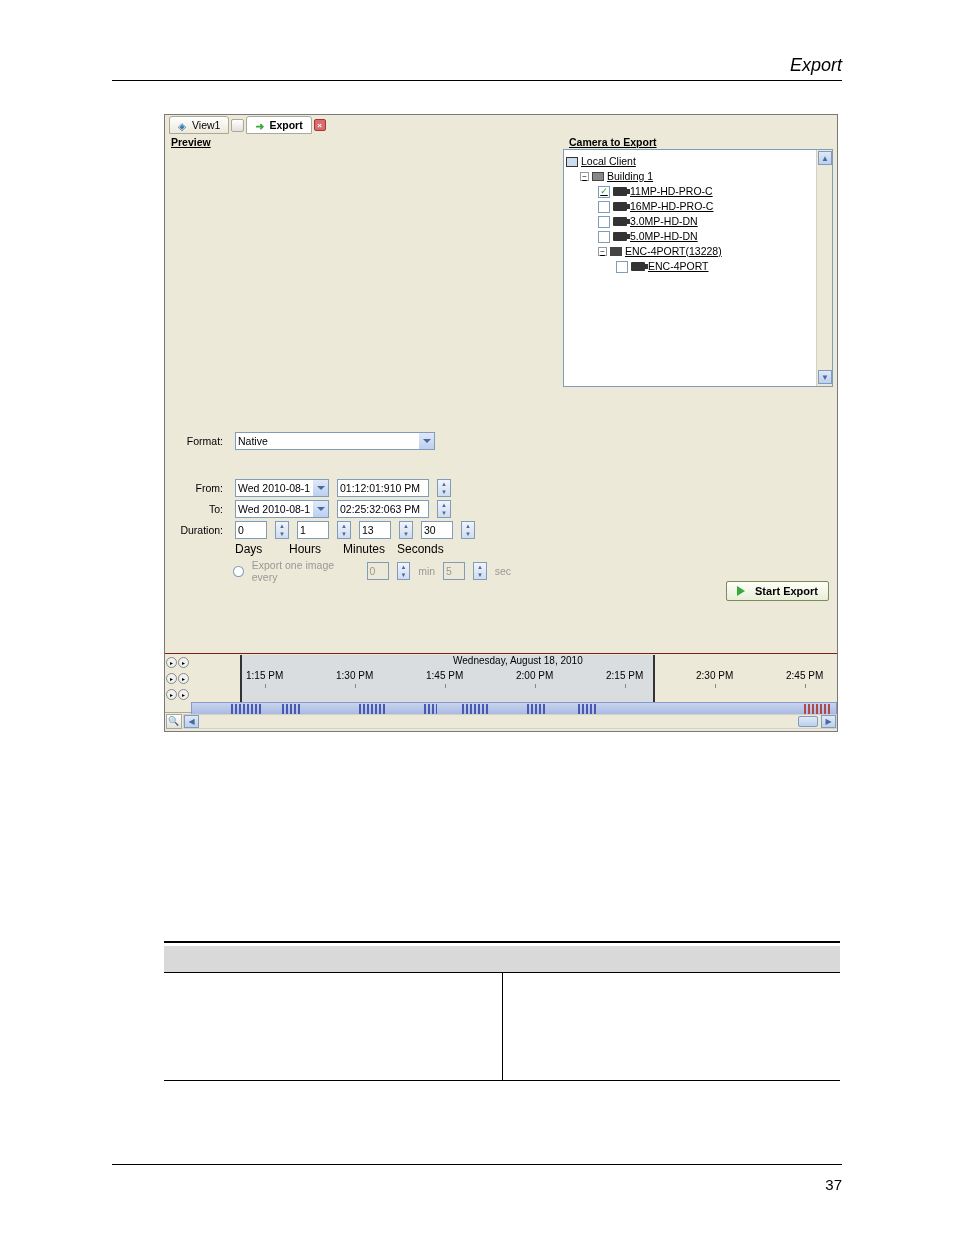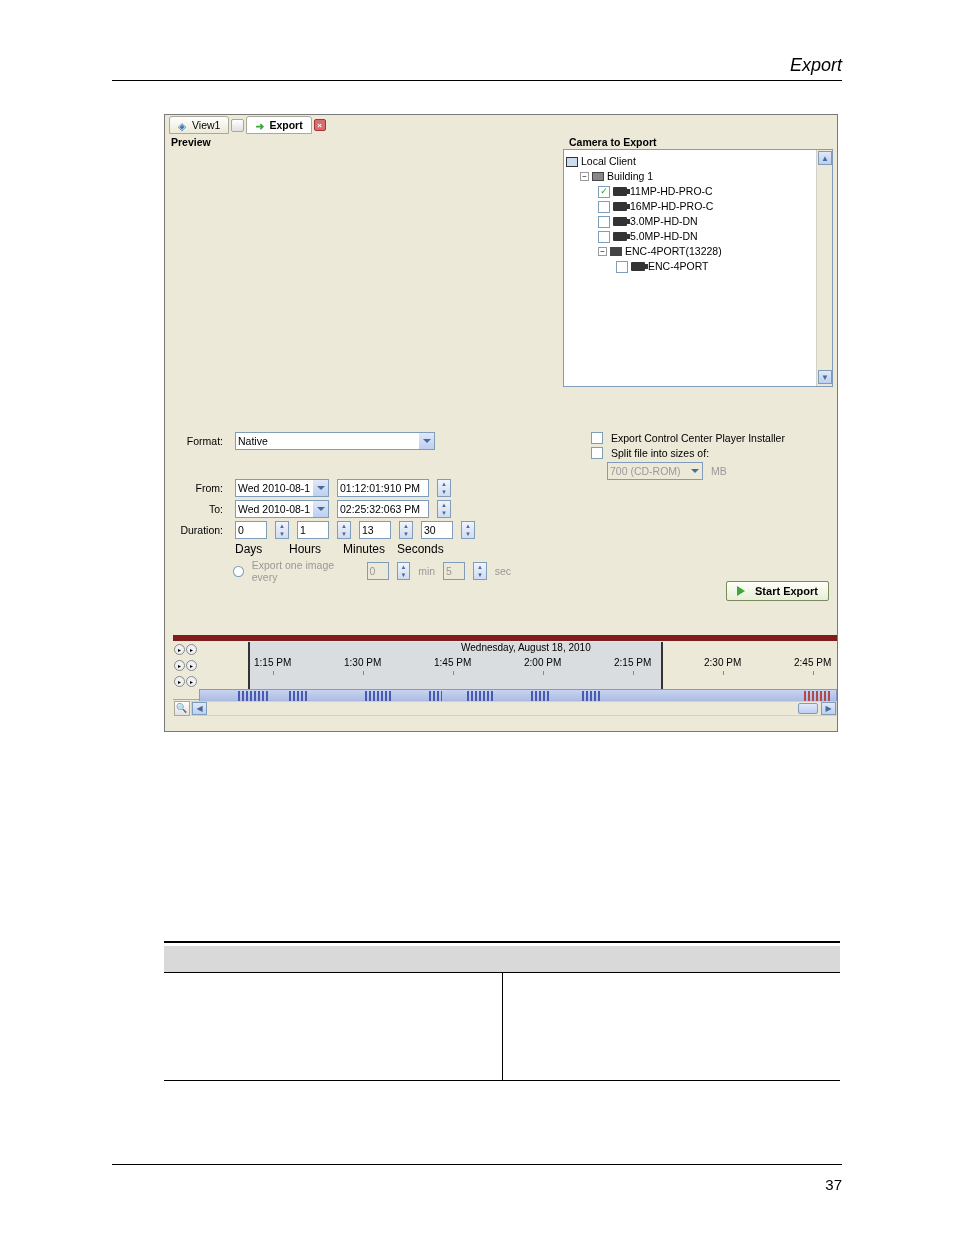--- a/index.html
+++ b/index.html
@@ -10,21 +10,21 @@
   
   .app-frame { position: absolute; top: 114px; left: 164px; width: 674px; height: 618px; background: #ece9d8; border: 1px solid #7a7a7a; }
   
   .tab-bar { height: 20px; background: #ece9d8; display: flex; align-items: center; padding-left: 4px; gap: 2px; }
   .tab { display: flex; align-items: center; gap: 4px; padding: 2px 8px; font-size: 10.5px; border: 1px solid #aca899; border-radius: 3px 3px 0 0; background: linear-gradient(#fff,#ece9d8); }
   .tab.active { background: #fff; font-weight: bold; }
   .tab .icon { width: 10px; height: 10px; display: inline-block; }
   .close-tab { width: 12px; height: 12px; background:#d96c6c; border:1px solid #a33; border-radius:2px; display:flex; align-items:center; justify-content:center; color:#fff; font-size:8px; font-weight:bold; }
   .little-btn{ width:13px;height:13px;border:1px solid #aca899;background:linear-gradient(#fff,#e0e0e0);border-radius:2px;}
   
-  .main-row { display: flex; height: 285px; }
+  .main-row { display: flex; height: 285px; text-decoration: underline; }
   .preview-group { width: 394px; }
   .camera-group { flex: 1; padding: 0 4px; }
   
   .group-title { font-size: 10.5px; font-weight: bold; color: #000; padding: 1px 6px; }
   
   .preview-img { width: 386px; height: 250px; margin-left: 4px; background: linear-gradient(180deg,#b0b8c0 0%,#a8afb5 35%,#9b7660 60%,#8a5f4a 100%); position: relative; border:1px solid #555; }
   .preview-overlay { position: absolute; top: 4px; left: 4px; color: #fff; font-size: 14px; font-weight: bold; text-shadow: 0 0 3px #000, 0 0 3px #000; }
   .stairs { position:absolute; left:0; bottom:0; width:140px; height:110px; background:linear-gradient(135deg,#4a4a4a,#2a2a2a); clip-path: polygon(0 0, 100% 60%, 100% 100%, 0 100%);}
   .building{ position:absolute; top:0; right:0; width:230px; height:140px; background:linear-gradient(#808890,#707880);}
   .ground{ position:absolute; bottom:0; right:0; width:320px; height:130px; background:linear-gradient(#b08070,#9a6a55);}
@@ -58,21 +58,21 @@
   .spinner { width: 14px; height: 18px; border:1px solid #7f9db9; background:linear-gradient(#f0f4fc,#d0dcf0); display:flex; flex-direction:column;}
   .spinner div{ flex:1; display:flex;align-items:center;justify-content:center; font-size:6px; color:#4a6a9a;}
   .small-lbl{ font-size:12px; color:#000;}
   .disabled{ color:#999;}
   .radio{ width:11px;height:11px; border:1px solid #7f9db9; border-radius:50%; background:#fff; display:inline-flex;align-items:center;justify-content:center;}
   .radio.sel::after{ content:""; width:5px;height:5px;border-radius:50%;background:#4a8a4a;}
   
   .start-btn { position: absolute; right: 8px; bottom: 130px; padding: 3px 10px; border: 1px solid #7a8a5a; background: linear-gradient(#fefff8,#e8eed8); font-size: 11px; font-weight: bold; display: flex; align-items: center; gap: 5px; border-radius:2px;}
   .start-btn .arrow{ width:0;height:0; border:5px solid transparent; border-left:8px solid #3aa83a;}
   
-  .timeline-area { position: absolute; bottom: 0; left: 8px; right: 0; height: 96px; background: #ece9d8; border-top:6px solid #7f1d1d;}
+  .timeline-area { position: absolute; bottom: 0; left: 0; right: 0; height: 78px; background: #ece9d8; border-top:1px solid #7f1d1d;}
   .tl-row{ height:16px; display:flex; align-items:center; position:relative;}
   .tl-icons{ width:26px; display:flex; gap:1px; padding-left:1px;}
   .tl-icon{ width:11px;height:11px; border:1px solid #888; border-radius:50%; background:#f0f0f0; display:flex;align-items:center;justify-content:center;font-size:6px;}
   .tl-range{ position:absolute; top:1px; bottom:1px; background:rgba(200,210,230,0.5); border-left:2px solid #333; border-right:2px solid #333;}
   .tl-date{ position:absolute; font-size:10px; top:1px;}
   .tl-ticks{ position:absolute; left:26px; right:0; height:100%; }
   .tl-tick{ position:absolute; font-size:10px; top:0;}
   .tl-tick::after{ content:""; position:absolute; left:50%; top:14px; width:1px; height:4px; background:#888;}
   .motion-row{ height:14px; position:relative; margin-left:26px; background:linear-gradient(#c8d4f0,#a8b8e0); border:1px solid #8898c8;}
   .motion-seg{ position:absolute; top:1px; bottom:1px; background:repeating-linear-gradient(90deg,#4a5ab0 0,#4a5ab0 2px,transparent 2px,transparent 4px);}
@@ -236,34 +236,20 @@
             </span>
           <span>min</span>
           <input class="txt disabled" style="width: 22px; background: rgb(236, 233, 216);" disabled="" value="5">
             <span class="spinner">
               <div>▲</div>
               <div>▼</div>
             </span>
           <span>sec</span>
         </div>
       </div>
-      <div class="right-opts">
-        <div class="row">
-            <span class="chk"></span>
-            <span>Export Control Center Player Installer</span>
-          </div>
-        <div class="row">
-            <span class="chk"></span>
-            <span>Split file into sizes of:</span>
-          </div>
-        <div class="row disabled" style="padding-left:16px">
-          <span class="combo-wrap"><input class="combo disabled" style="width: 96px; background: rgb(236, 233, 216);" disabled="" value="700 (CD-ROM)"></span>
-          <span>MB</span>
-        </div>
-      </div>
     </div>
   </div>
 
   <button class="start-btn">
     <span class="arrow"></span>
     <span>Start Export</span>
   </button>
 
   <div class="timeline-area">
     <div style="position:relative;height:58px;">

